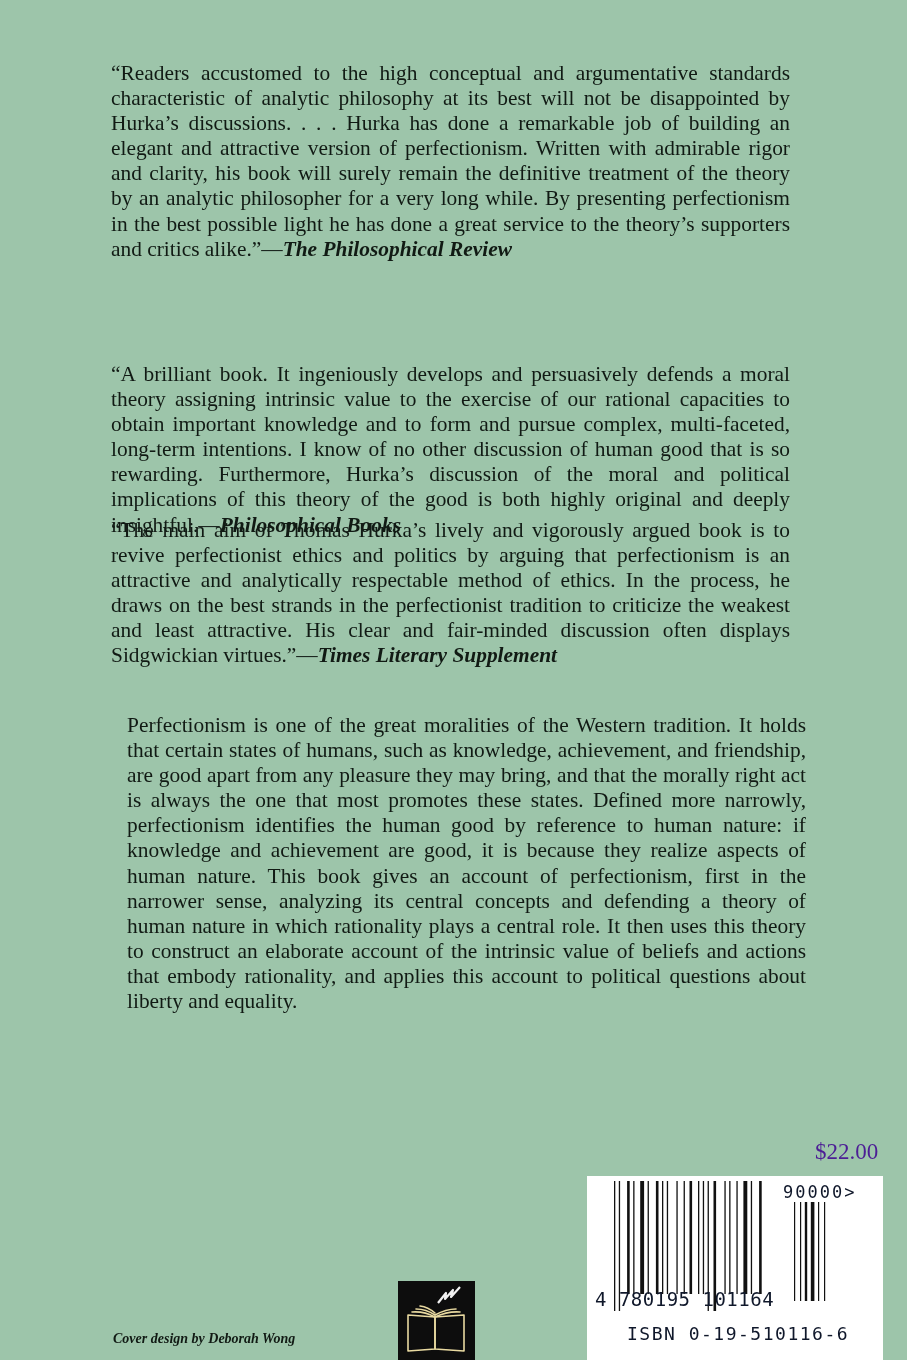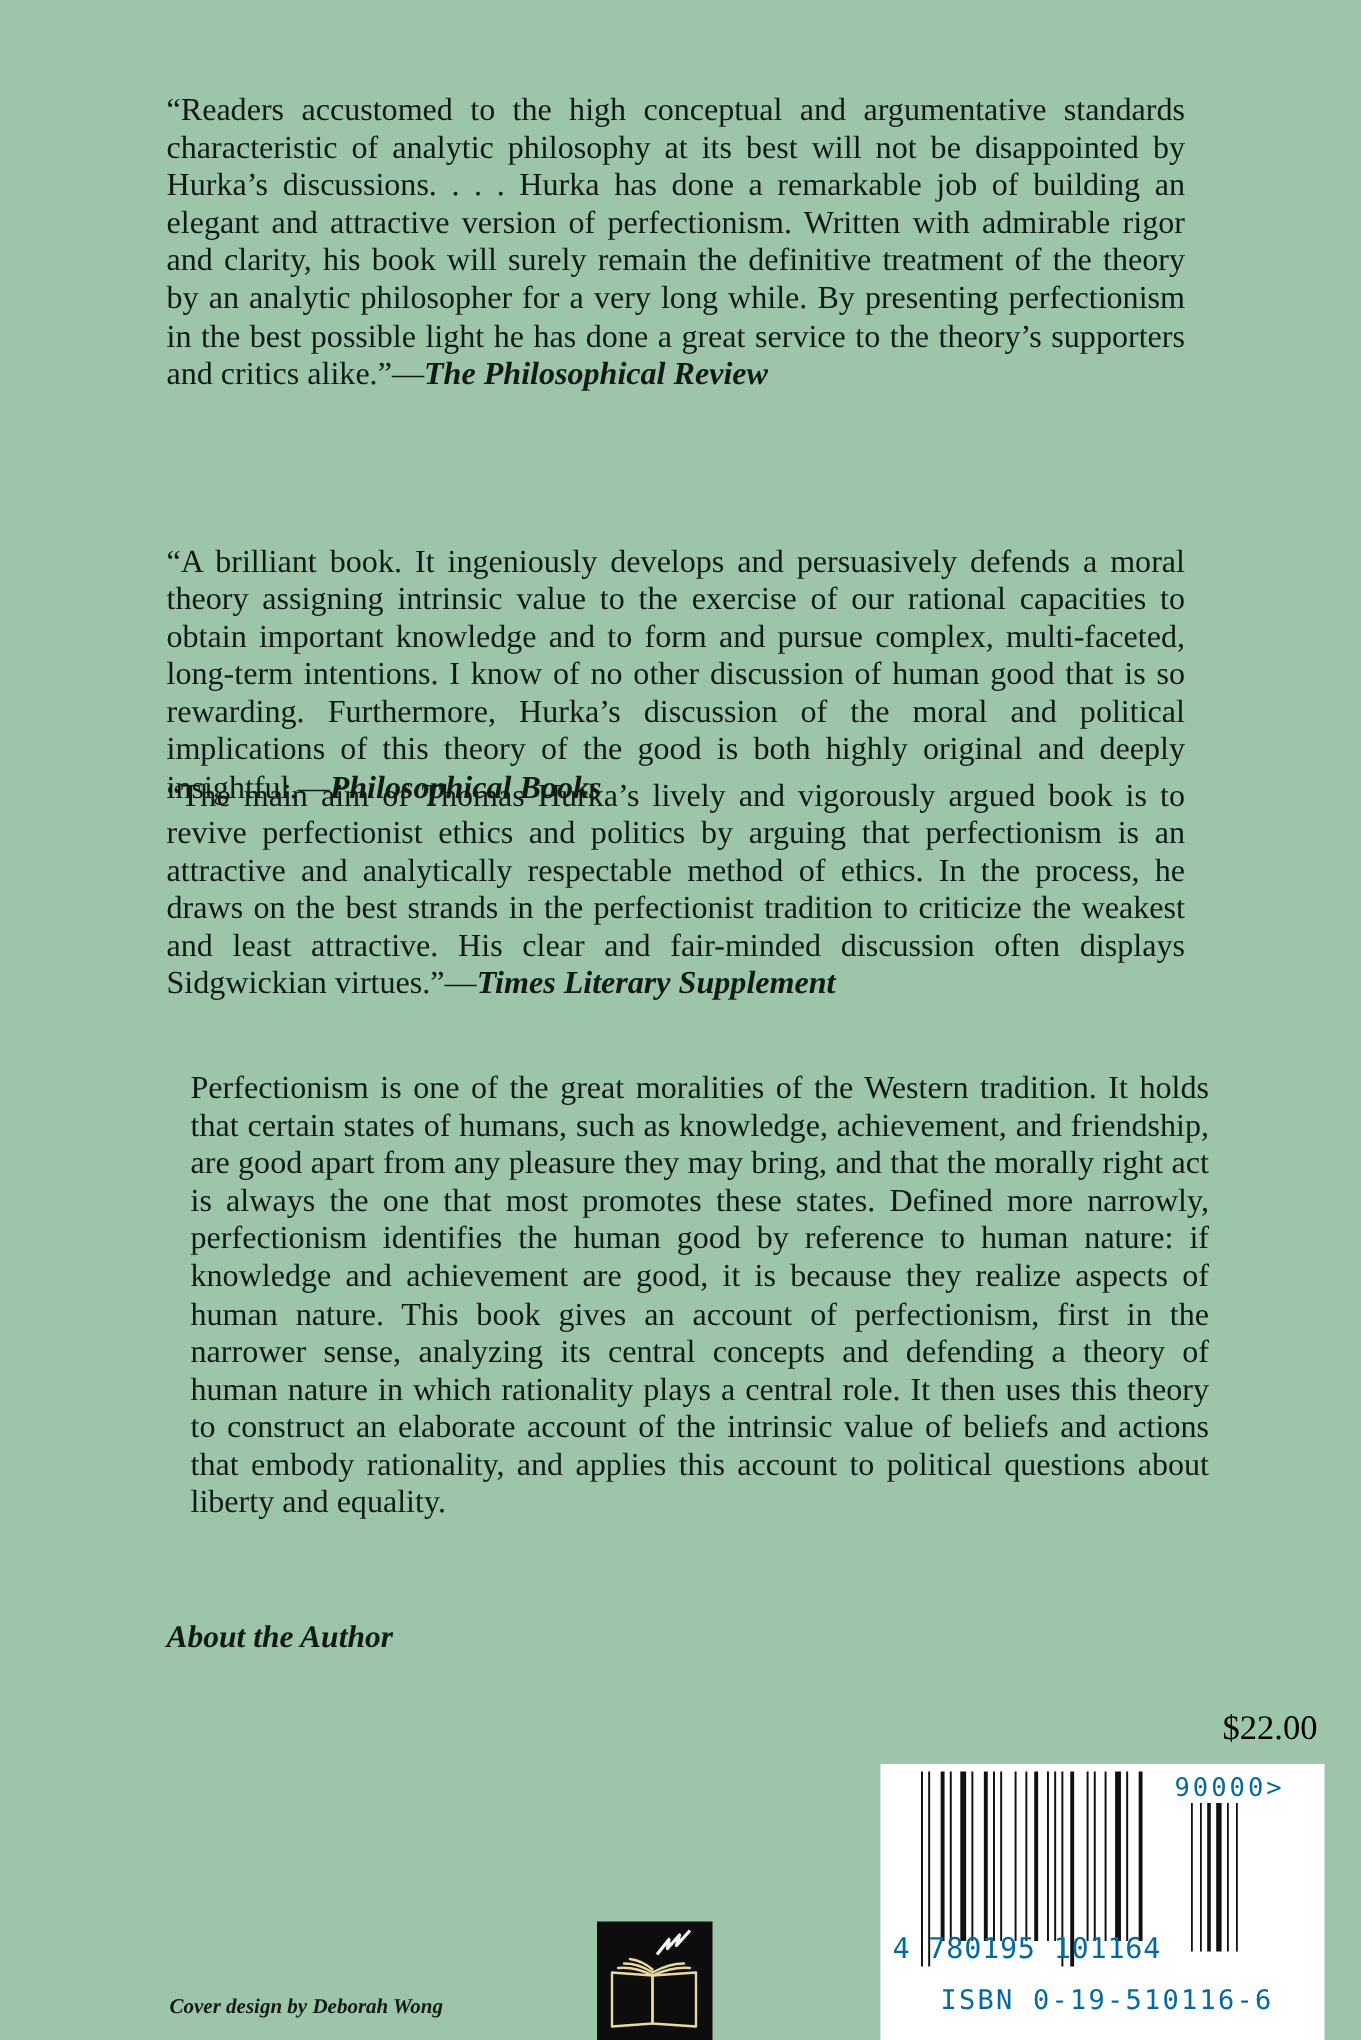--- a/index.html
+++ b/index.html
@@ -20,29 +20,29 @@
   #q2 { top:316px;margin-top:46px; }
   #q3 { top:518px; }
   #desc { top:713px;margin-left:16px; }
   #about {
     position:absolute; left:111px; top:1079px; width:480px;
     font-size:21px; line-height:25px;
   }
   #about .hd { font-weight:bold; font-style:italic; }
   #price {
     position:absolute; left:815px; top:1139px;
-    font-size:23px; color:#000000;
+    font-size:23px; color:#4c1d95;
   }
   #barcode-box {
     position:absolute; left:587px; top:1176px; width:296px; height:184px;
     background:#fff;
   }
   #barcode-svg { position:absolute; left:0; top:0; }
   .bc-num {
-    position:absolute; font-family:"DejaVu Sans Mono", monospace; color:#0369a1;
+    position:absolute; font-family:"DejaVu Sans Mono", monospace; color:#0f172a;
   }
   #ean-digits { left:8px; top:112px; font-size:19px; letter-spacing:0.5px; }
   #addon-digits { left:196px; top:6px; font-size:17px; letter-spacing:2px; }
   #isbn { left:40px; top:147px; font-size:18px; letter-spacing:1.5px; }
   #logo {
     position:absolute; left:398px; top:1281px; width:77px; height:79px;
     background:#0d0d0d;
   }
   #credit {
     position:absolute; left:113px; top:1331px;
@@ -54,21 +54,20 @@
 
 <div class="txt" id="q1"><span>“Readers accustomed to the high conceptual and argumentative standards characteristic of analytic philosophy at its best will not be disappointed by Hurka’s discussions. . . . Hurka has done a remarkable job of building an elegant and attractive version of perfectionism. Written with admirable rigor and clarity, his book will surely remain the definitive treatment of the theory by an analytic philosopher for a very long while. By presenting perfectionism in the best possible light he has done a great service to the theory’s supporters and critics alike.”—</span><i>The Philosophical Review</i></div>
 
 <div class="txt" id="q2"><span>“A brilliant book. It ingeniously develops and persuasively defends a moral theory assigning intrinsic value to the exercise of our rational capacities to obtain important knowledge and to form and pursue complex, multi-faceted, long-term intentions. I know of no other discussion of human good that is so rewarding. Furthermore, Hurka’s discussion of the moral and political implications of this theory of the good is both highly original and deeply insightful.—</span><i>Philosophical Books</i></div>
 
 <div class="txt" id="q3"><span>“The main aim of Thomas Hurka’s lively and vigorously argued book is to revive perfectionist ethics and politics by arguing that perfectionism is an attractive and analytically respectable method of ethics. In the process, he draws on the best strands in the perfectionist tradition to criticize the weakest and least attractive. His clear and fair-minded discussion often displays Sidgwickian virtues.”—</span><i>Times Literary Supplement</i></div>
 
 <div class="txt" id="desc">Perfectionism is one of the great moralities of the Western tradition.  It holds that certain states of humans, such as knowledge, achievement, and friendship, are good apart from any pleasure they may bring, and that the morally right act is always the one that most promotes these states.  Defined more narrowly, perfectionism identifies the human good by reference to human nature: if knowledge and achievement are good, it is because they realize aspects of human nature. This book gives an account of perfectionism, first in the narrower sense, analyzing its central concepts and defending a theory of human nature in which rationality plays a central role. It then uses this theory to construct an elaborate account of the intrinsic value of beliefs and actions that embody rationality, and applies this account to political questions about liberty and equality.</div>
 
 <div id="about">
-  <div class="hd">About the Author</div>
 </div>
 
 <div id="price">$22.00</div>
 
 <div id="barcode-box">
   <svg id="barcode-svg" width="296" height="184">
       <rect x="27" y="5" width="1.3" height="130" fill="#111"></rect>
       <rect x="31.799999999999997" y="5" width="1.3" height="130" fill="#111"></rect>
       <rect x="40.099999999999994" y="5" width="2.6" height="113" fill="#111"></rect>
       <rect x="46.199999999999996" y="5" width="1.3" height="113" fill="#111"></rect>

